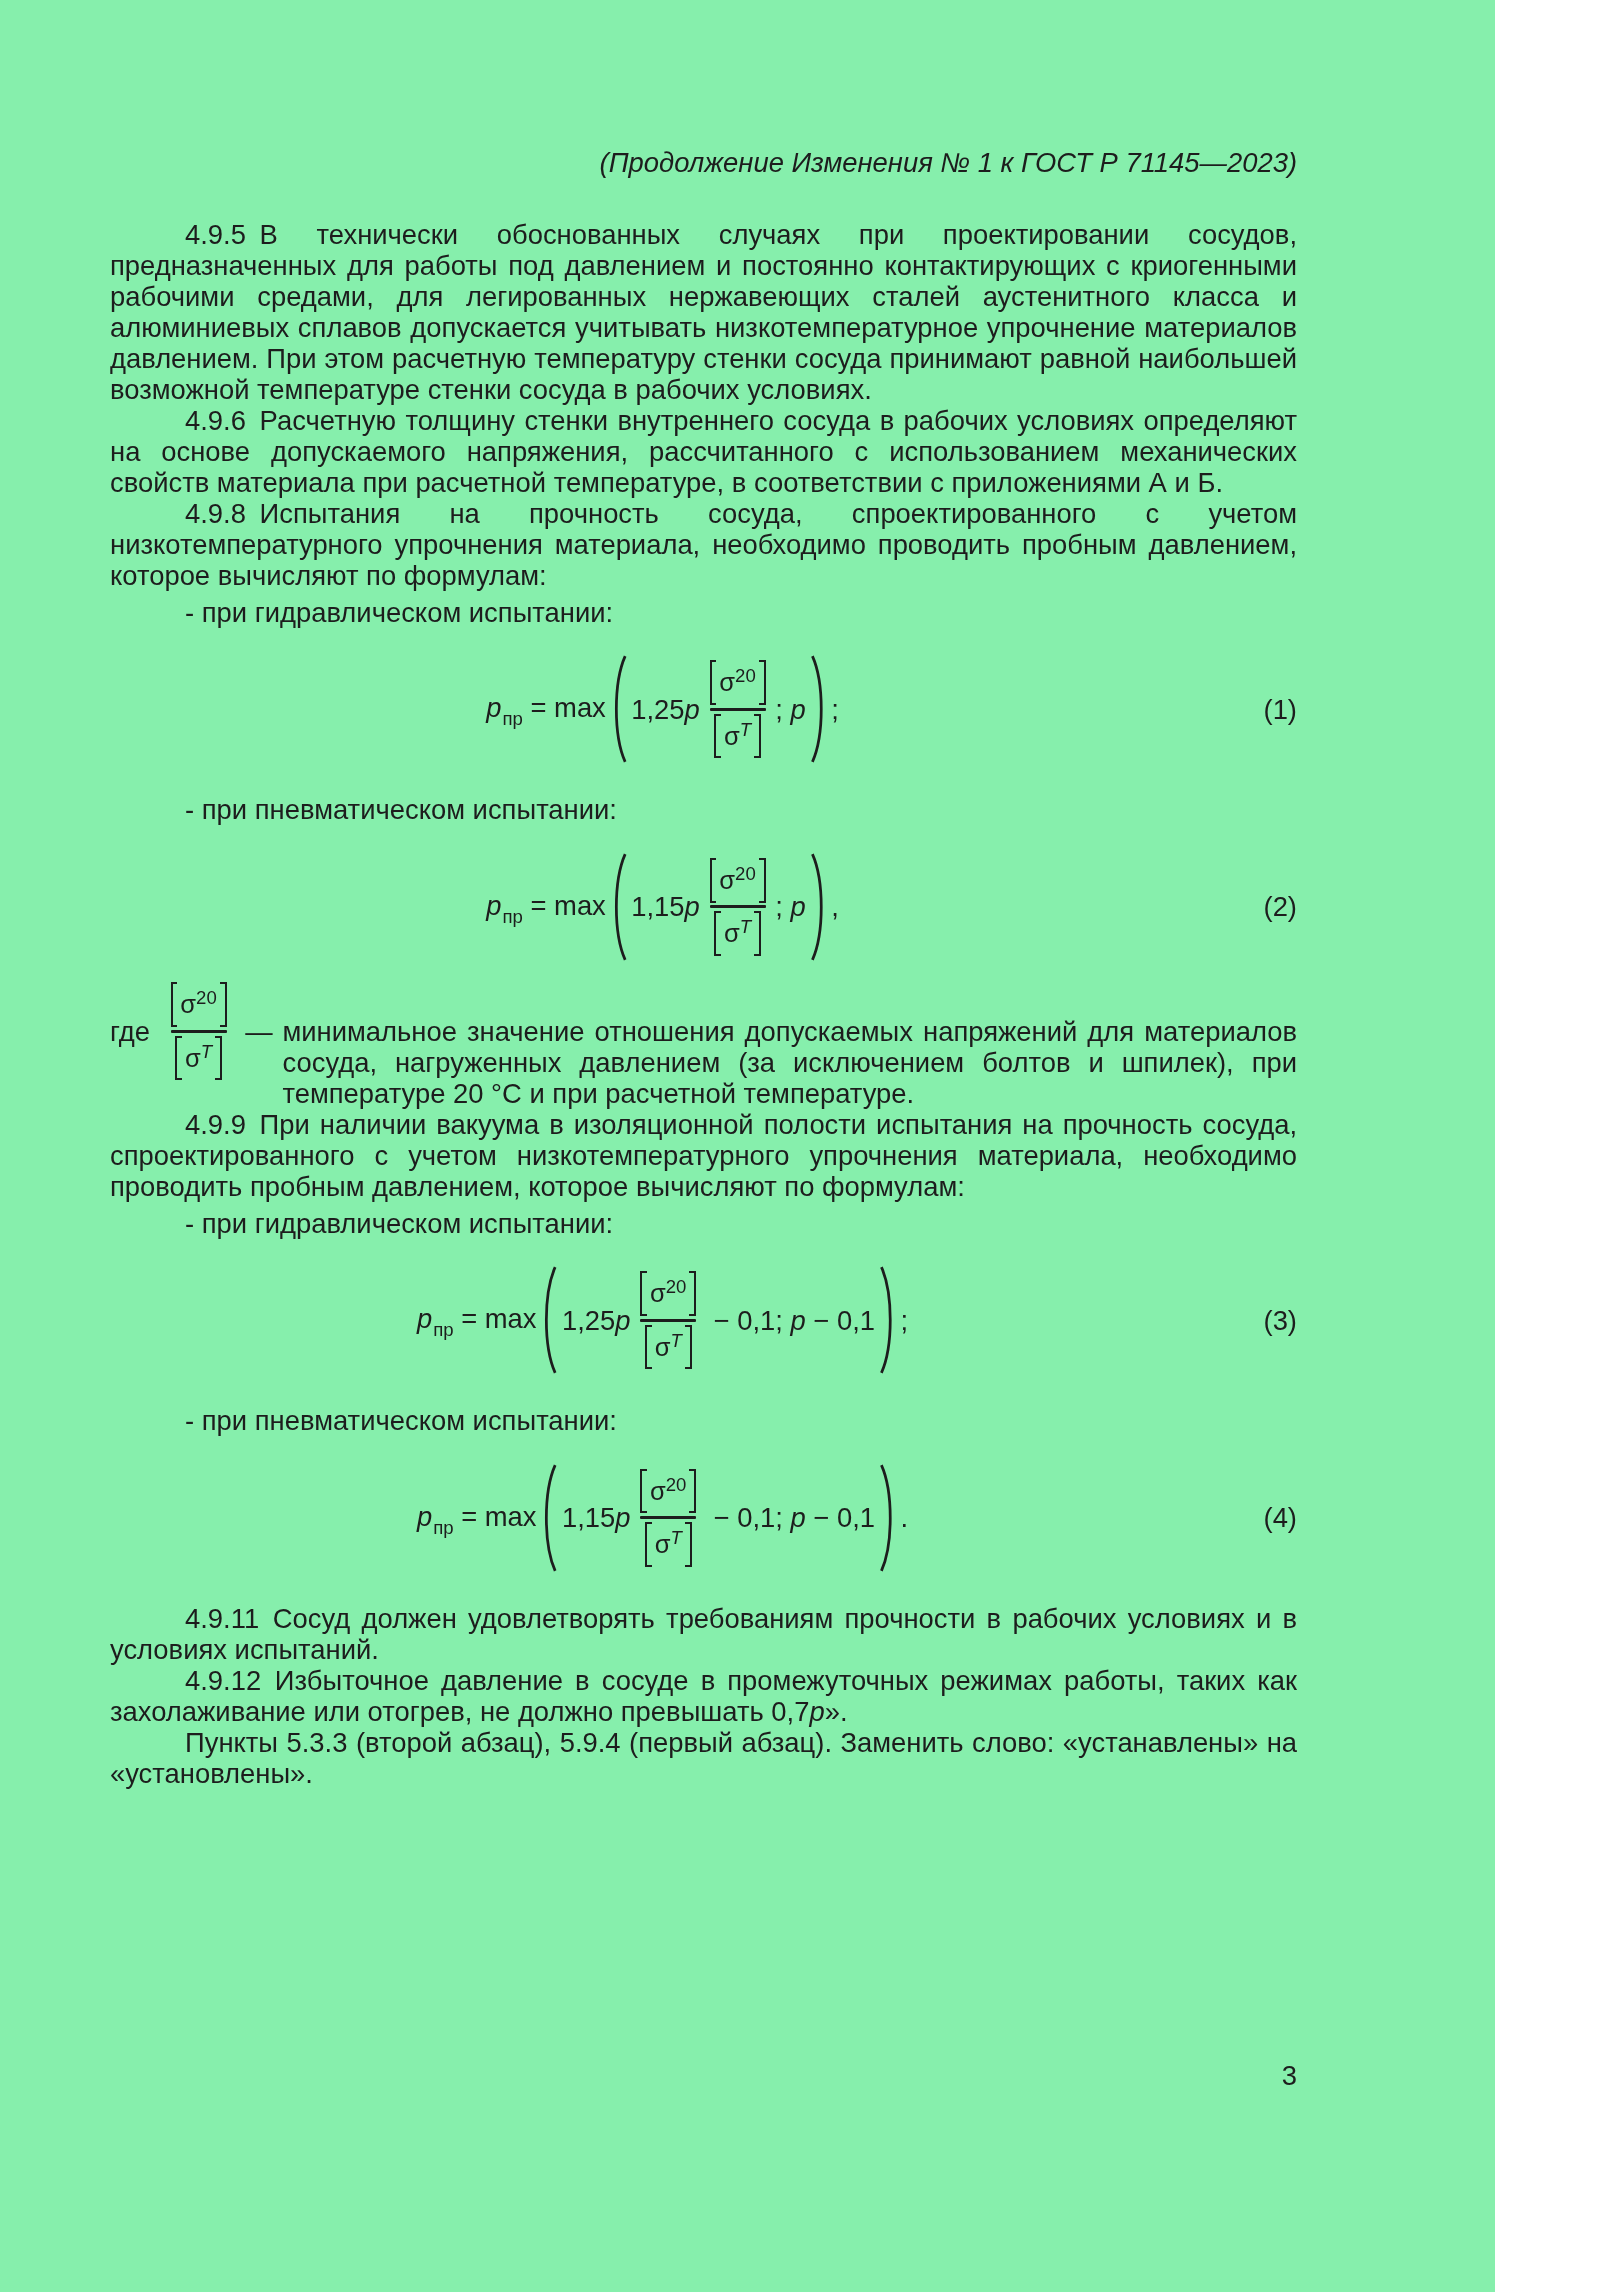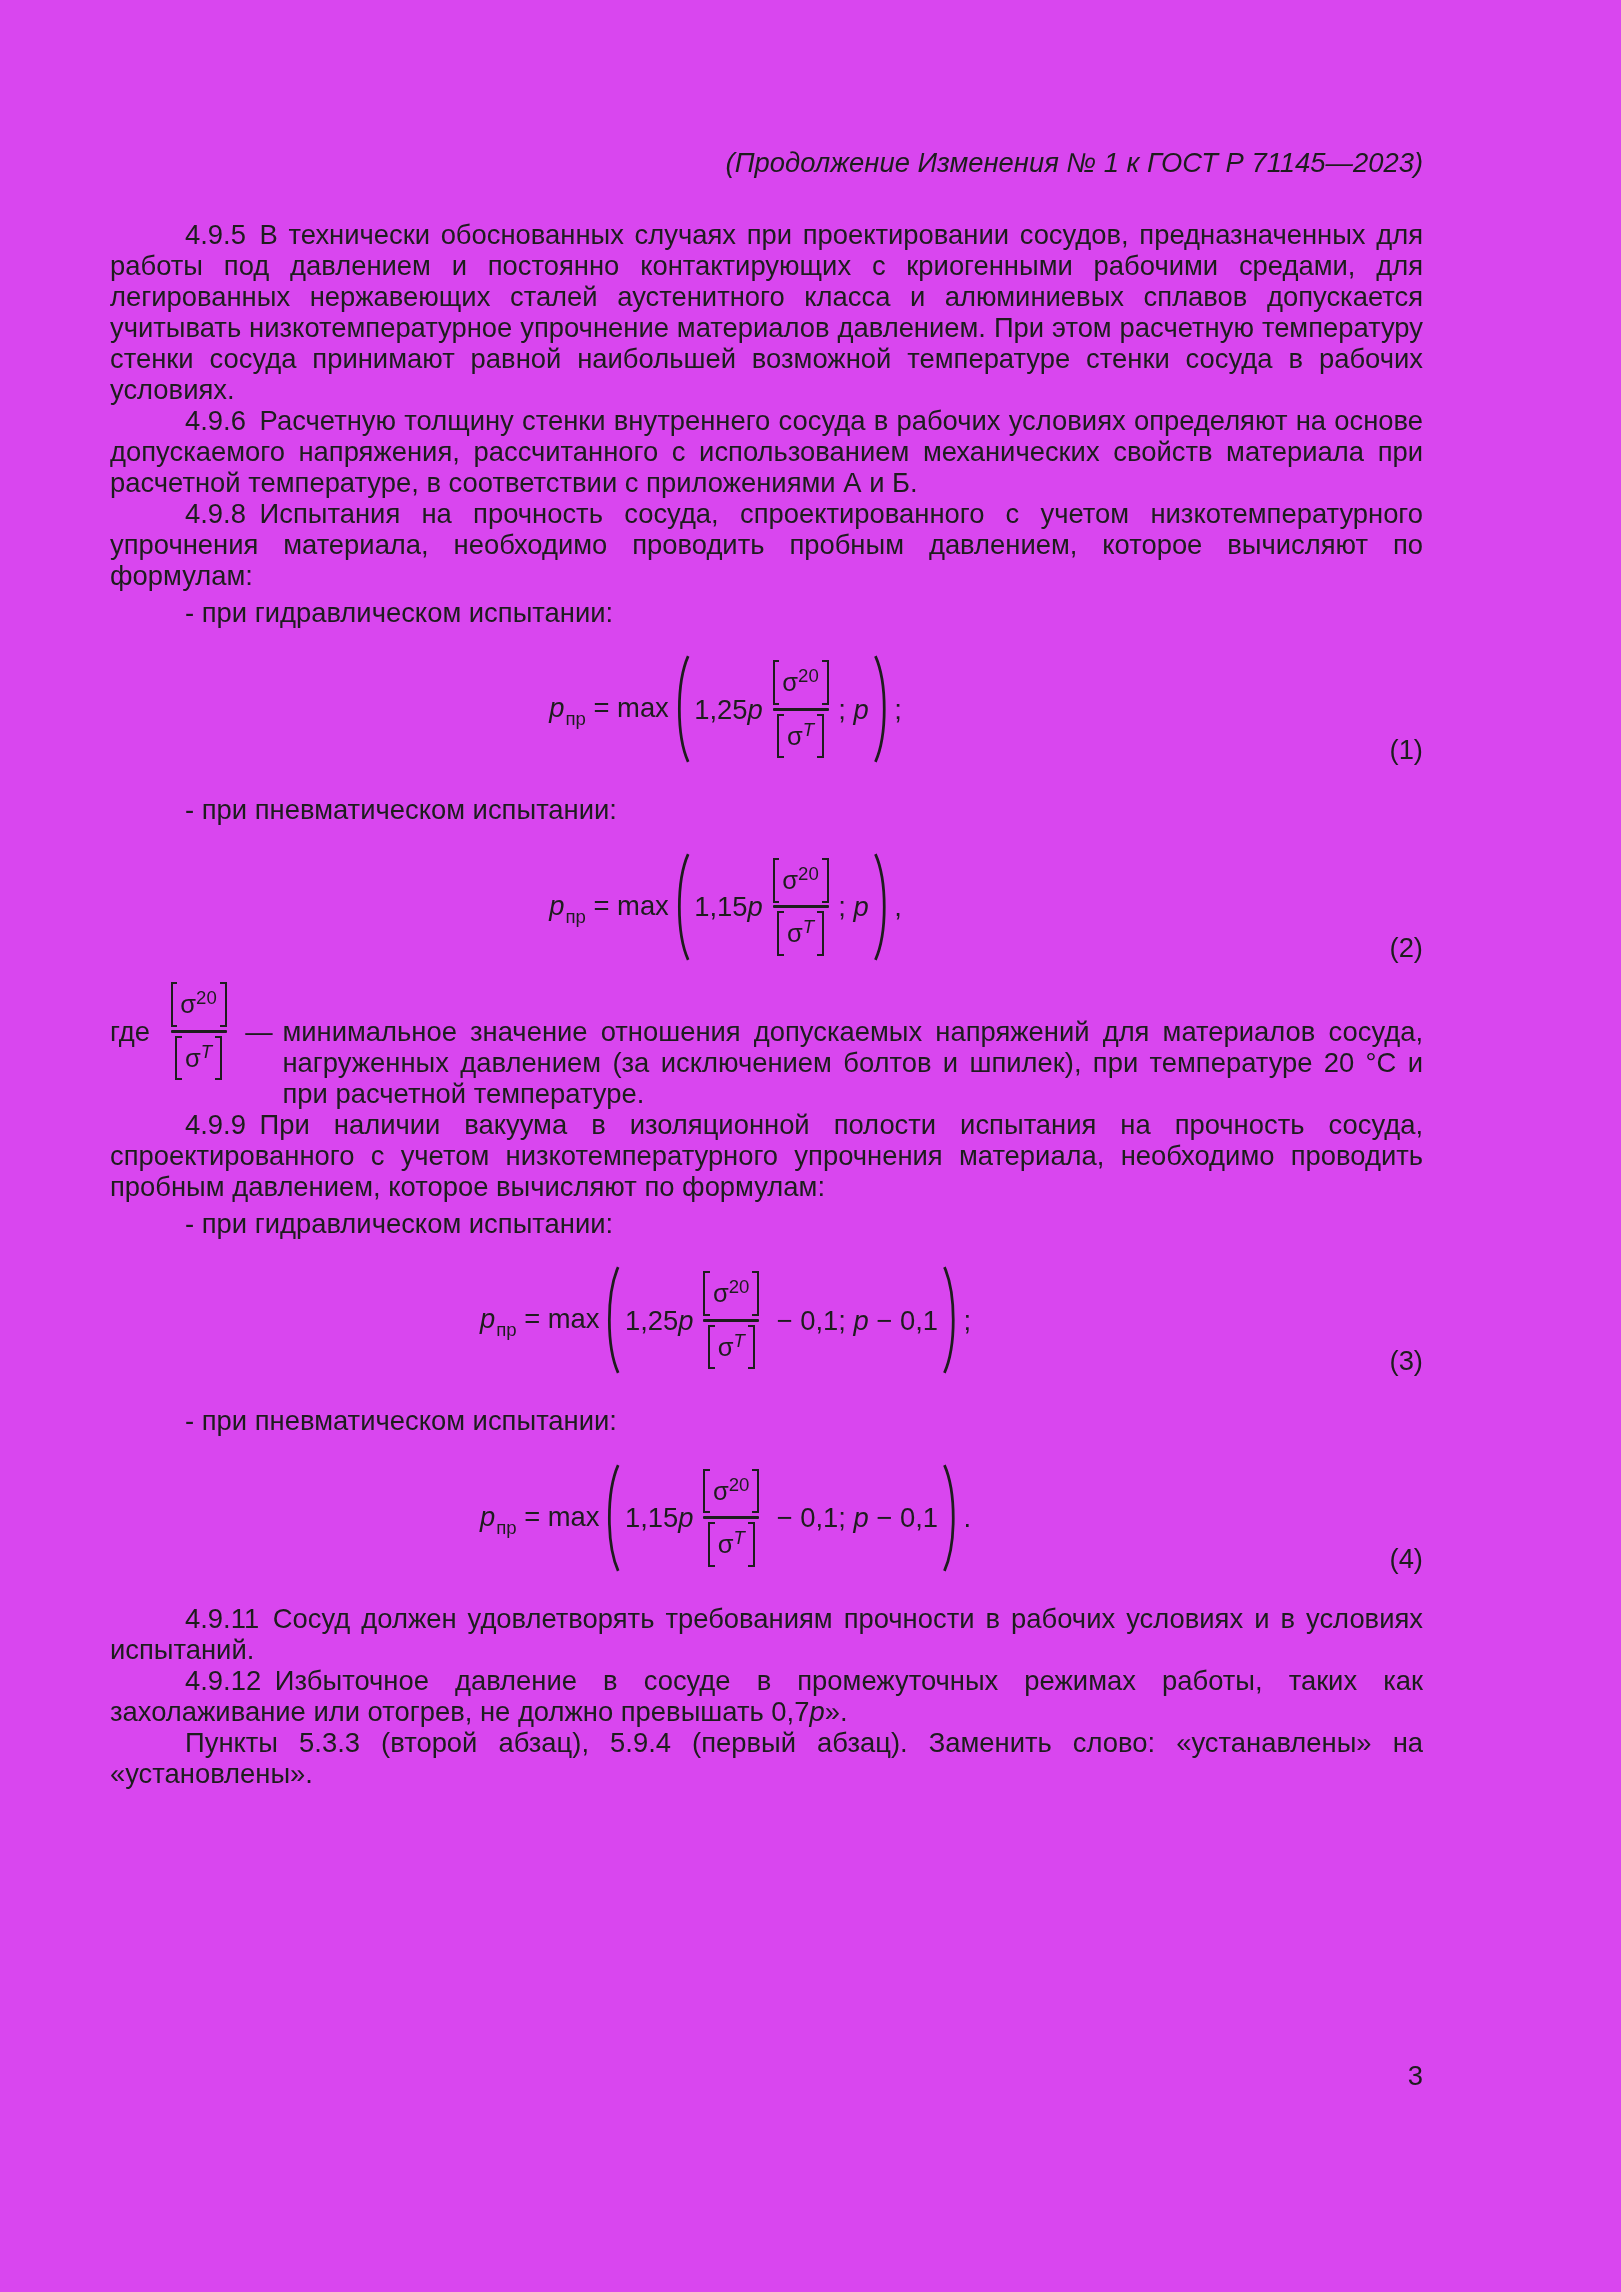--- a/index.html
+++ b/index.html
@@ -1,34 +1,34 @@
 <!DOCTYPE html>
 <html lang="ru"><head>
 <meta charset="utf-8">
 <style>
   html,body { margin:0; padding:0; background:#ffffff; }
   .page {
     position:relative;
-    width:1621px; height:2293px;
+    width:1495px; height:2293px;
     box-sizing:border-box;
-    background:#d946ef;
+    background:#86efac;
     padding:147px 198px 0 110px;
     font-family:"Liberation Sans","DejaVu Sans",sans-serif;
     font-size:27.4px; line-height:31px;
     color:#1d1d1d;
     overflow:hidden;
   }
   .header { text-align:right; font-style:italic; margin:0 0 41px 0; }
   p.body { margin:0; text-align:justify; text-indent:75px; }
   p.leadin { margin:5.9px 0 0 0; text-indent:75px; }
   .it { font-style:italic; }
   .pnum { margin-right:13.7px; }
 
   
-  .eqrow { display:flex; align-items:flex-end; margin:25.5px 0 29px 0; }
+  .eqrow { display:flex; align-items:center; margin:25.5px 0 29px 0; }
   .eq { flex:1; display:flex; align-items:center; justify-content:center; gap:2.9px; }
   .eqnum { width:82px; text-align:right; }
   .run { line-height:43px; white-space:pre; }
   .sub { font-size:18.6px; position:relative; top:7.8px; margin-left:1px; }
 
   .paren { width:19.6px; height:112px; flex:0 0 auto; }
 
   .frac { display:inline-flex; flex-direction:column; align-items:center; margin:0 6.9px; }
   .fbar { align-self:stretch; height:2.9px; background:#1d1d1d; margin:2.9px 0; border-radius:1px; }
   .br { position:relative; display:inline-block; padding:4.9px 9.8px 6.9px 9.8px; line-height:normal; white-space:nowrap; }

